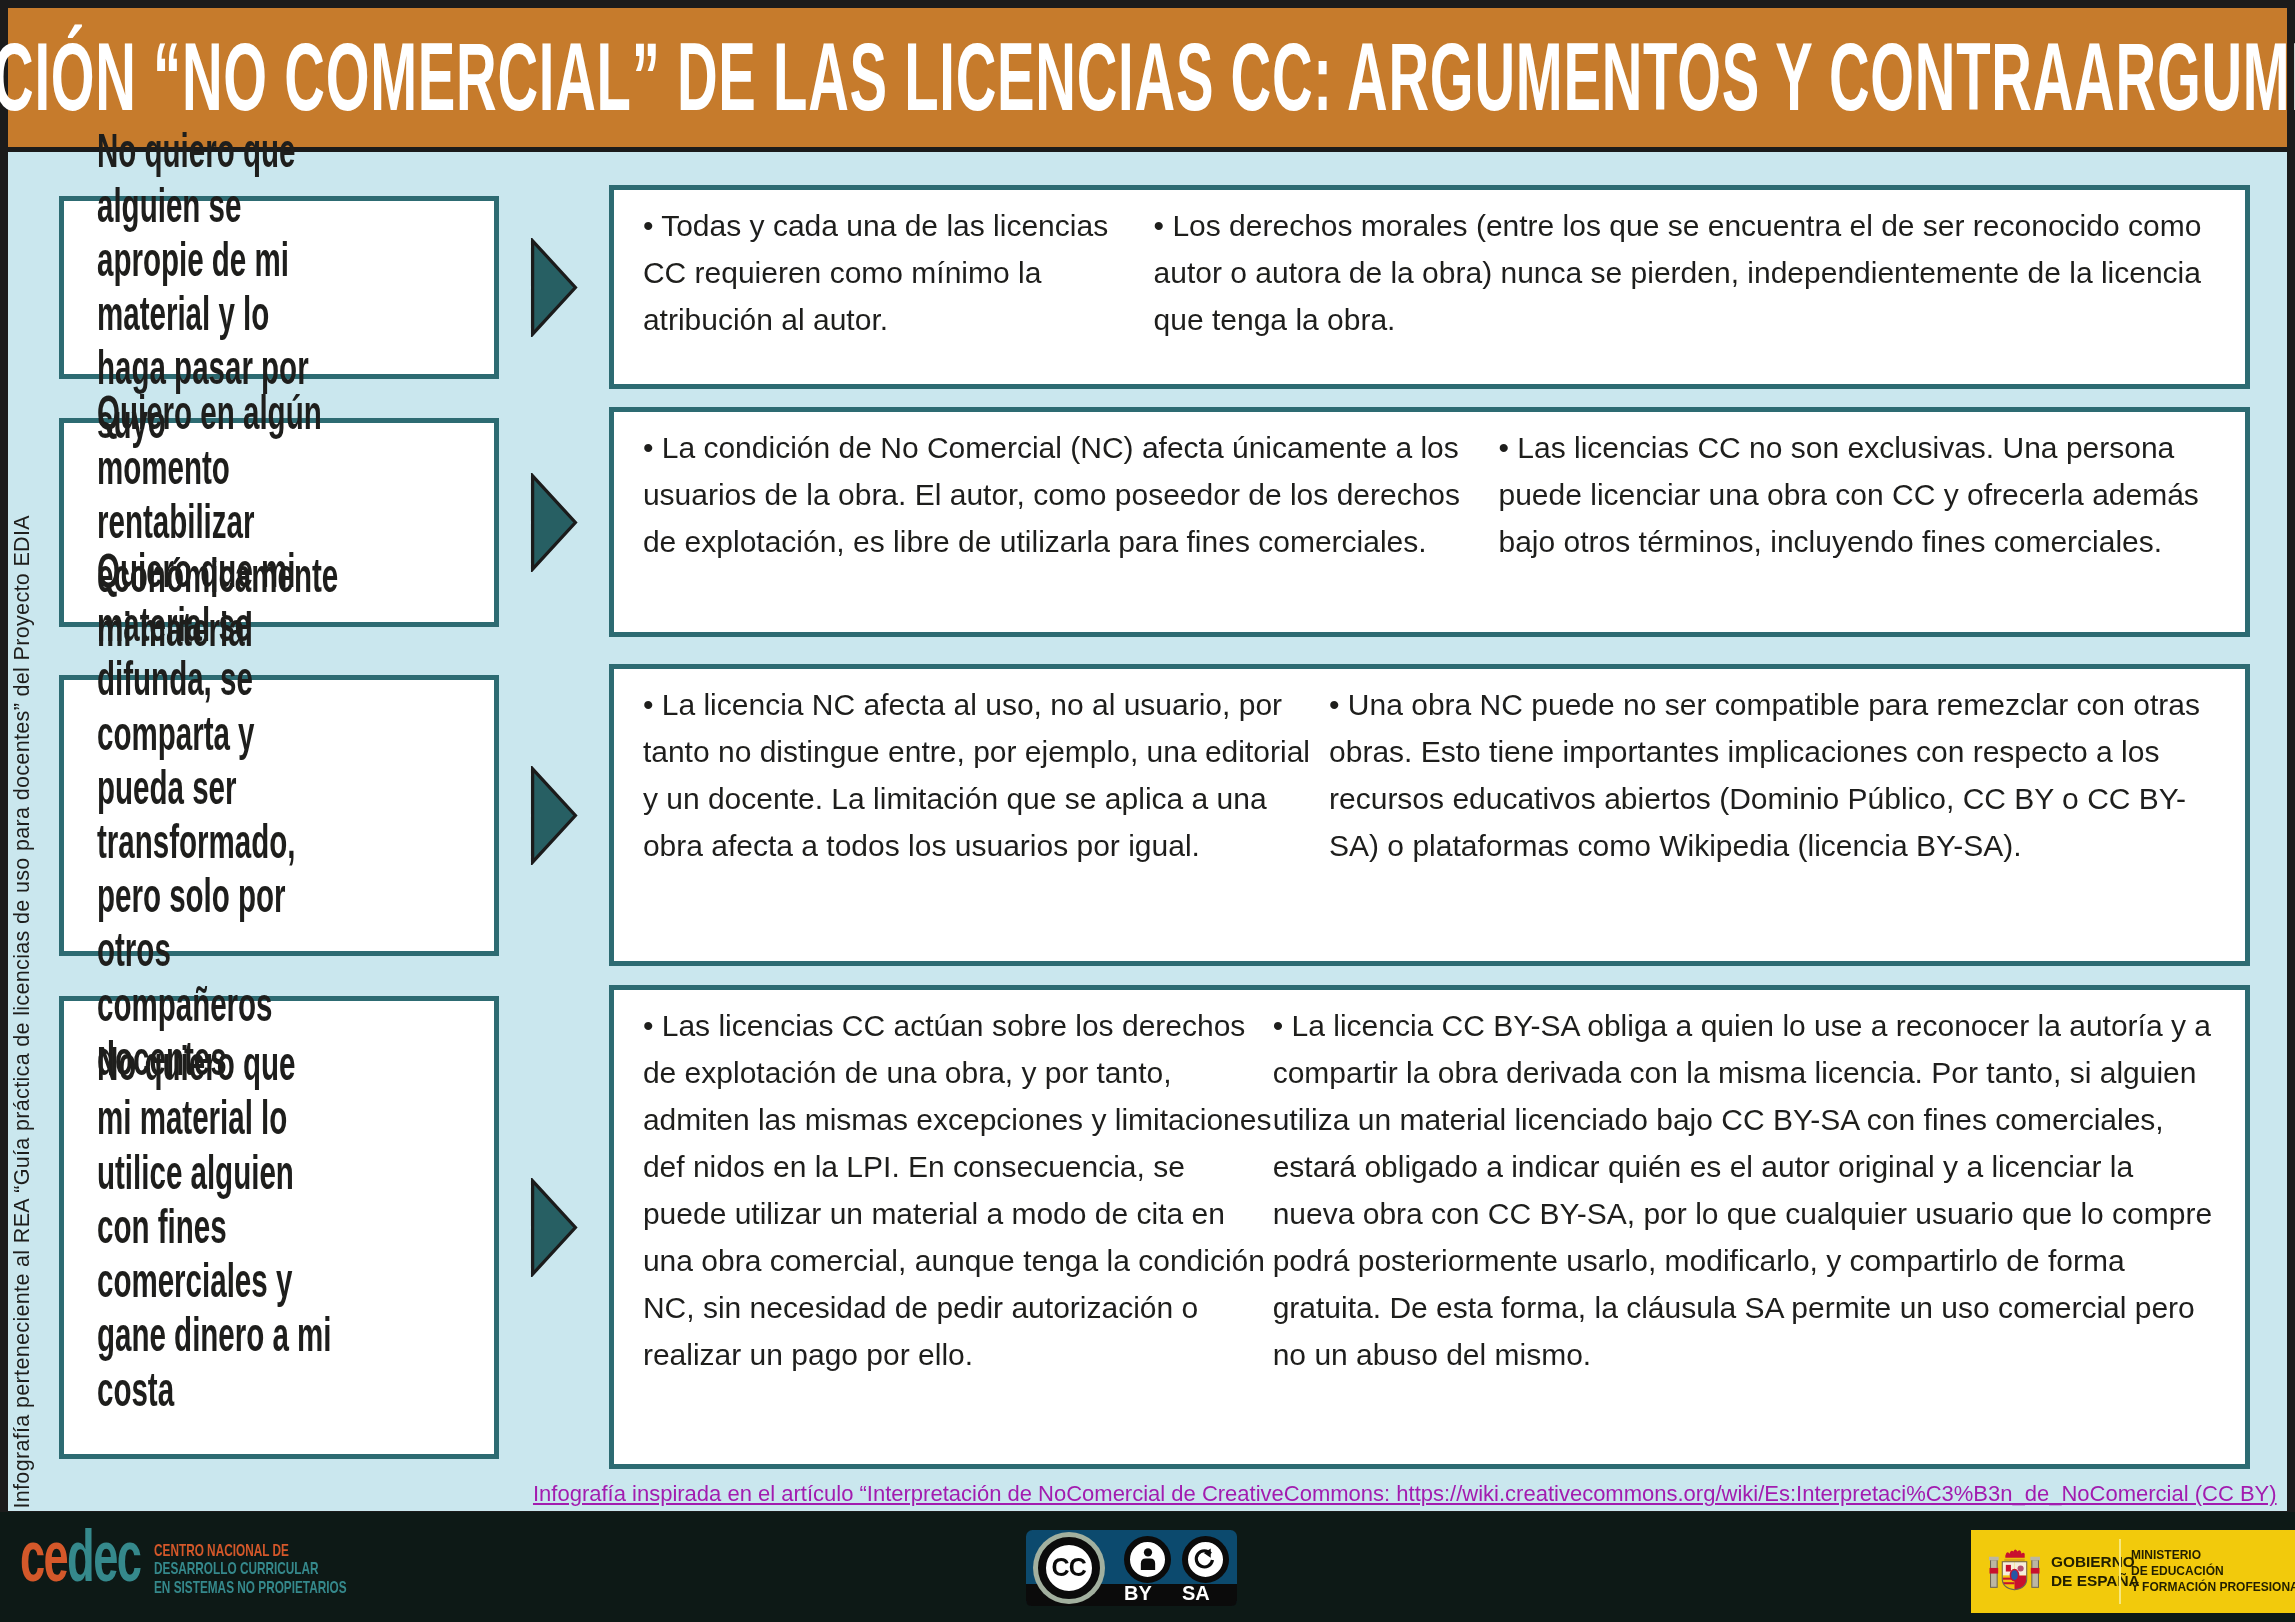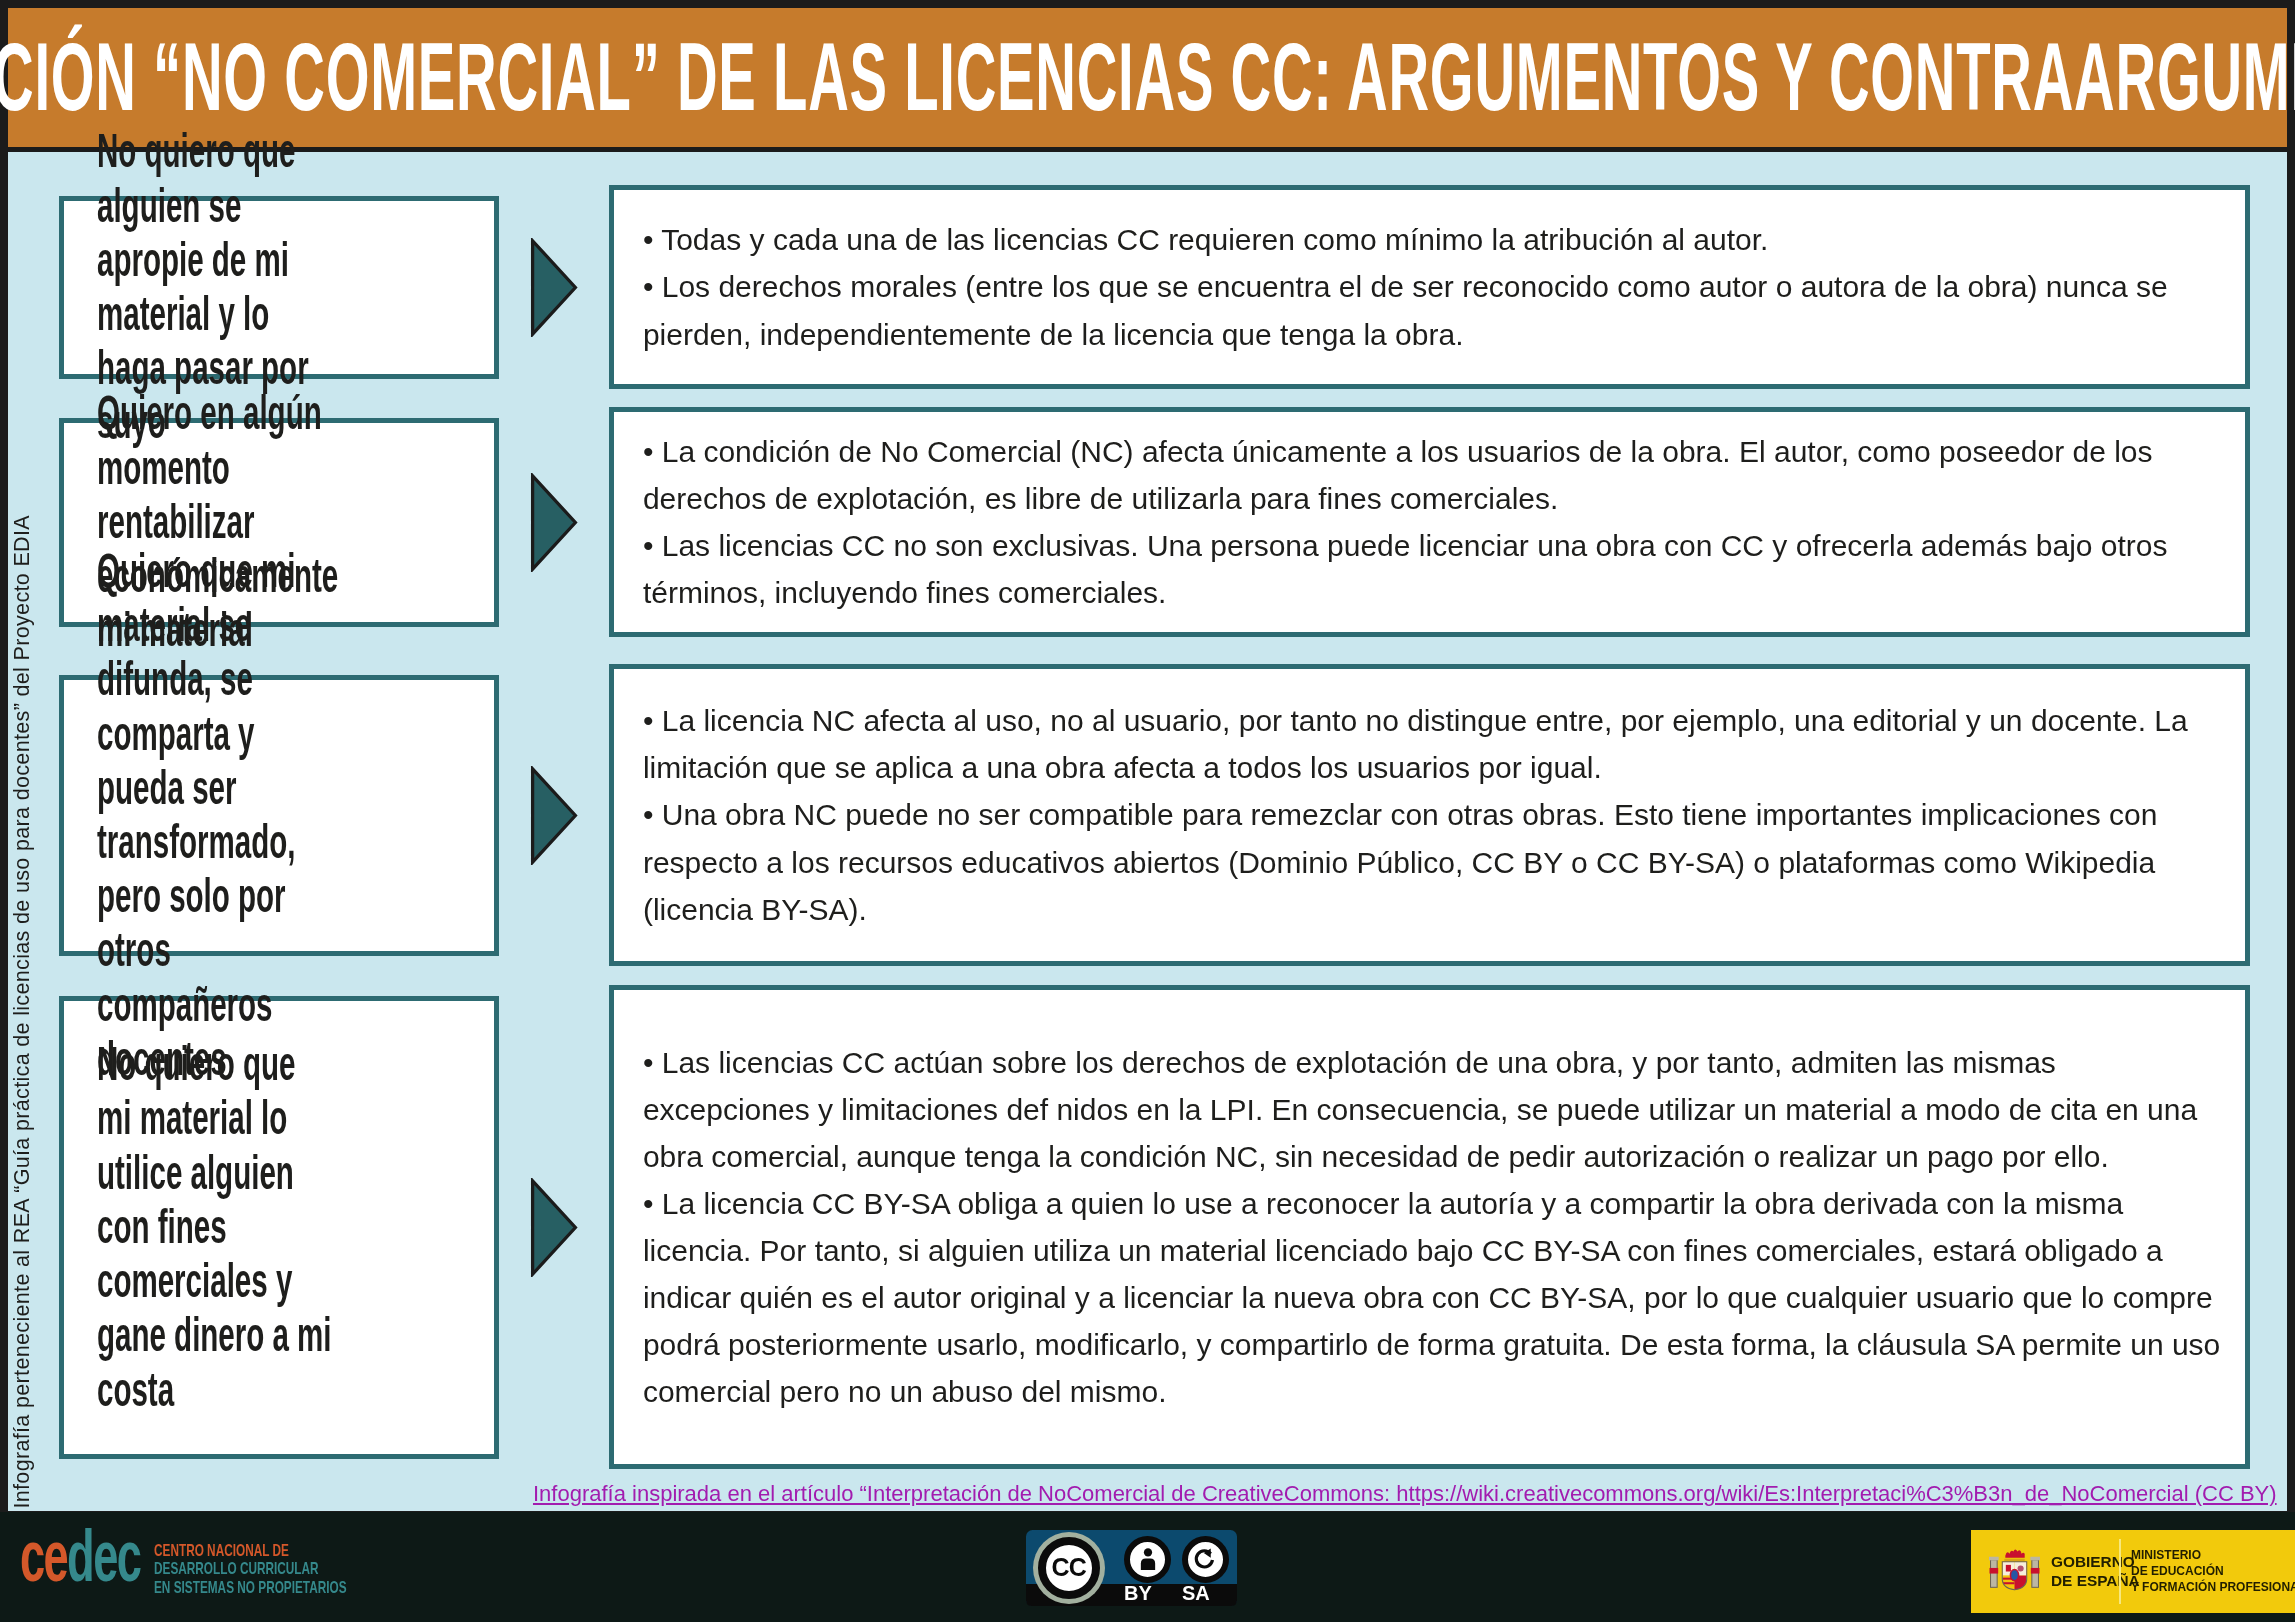--- a/index.html
+++ b/index.html
@@ -38,21 +38,21 @@
     display:flex;align-items:center;padding:0 10.5px 0 33px;
   }
   .claim-text{
     width:163%;transform:scaleX(0.615);transform-origin:left center;
     font-size:48px;font-weight:bold;line-height:1.13;color:#1e1e1c;
   }
   .arrow-cell{width:110px;flex:none;display:flex;align-items:center;justify-content:center;}
   .arrow-svg{width:48px;height:99px;display:block;}
   .response-box{
     flex:1;background:#ffffff;border:5.9px solid #2d6b72;box-sizing:border-box;
-    display:flex;flex-direction:column;justify-content:center;
+    display:flex;flex-direction:row;justify-content:center;
     padding:11.8px 23.6px 11.8px 29px;
   }
   .response-box p{margin:0;font-size:30px;line-height:1.57;color:#1e1e1c;}
   .attribution{
     position:absolute;right:10.5px;bottom:3.9px;font-size:22px;color:#a21caf;white-space:nowrap;text-decoration:underline;
   }
   
   .footer{position:absolute;left:0;right:0;bottom:0;height:111px;background:#0d1916;}
   .cedec-logo{
     position:absolute;left:19.6px;top:6.5px;font-size:73px;font-weight:bold;

